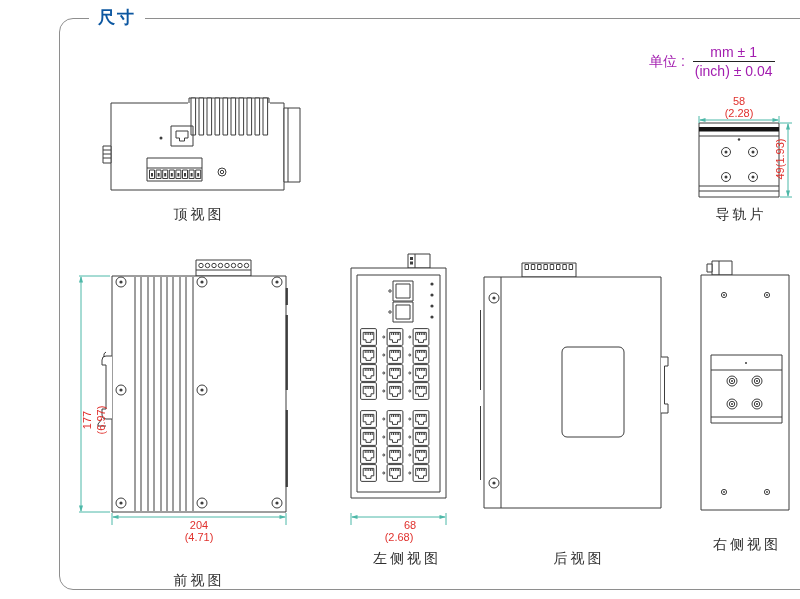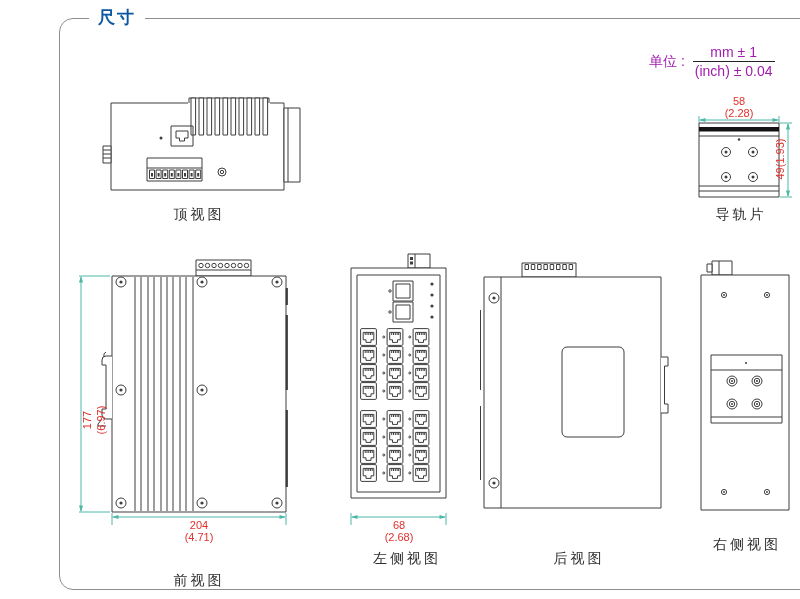--- a/index.html
+++ b/index.html
@@ -335,15 +335,15 @@
 
   <div class="dim" style="left:670px;top:95px;width:60px">58</div>
   <div class="dim" style="left:670px;top:107px;width:60px">(2.28)</div>
   <div class="dimv" style="left:706px;top:153px;width:70px">49(1.93)</div>
 
   <div class="dimv" style="left:28px;top:414px;width:40px">177</div>
   <div class="dimv" style="left:34px;top:414px;width:56px">(6.97)</div>
   <div class="dim" style="left:120px;top:519px;width:80px">204</div>
   <div class="dim" style="left:120px;top:531px;width:80px">(4.71)</div>
 
-  <div class="dim" style="left:320px;top:519px;width:80px">68</div>
+  <div class="dim" style="left:331px;top:519px;width:80px">68</div>
   <div class="dim" style="left:320px;top:531px;width:80px">(2.68)</div>
 </div>
 
 </body></html>

